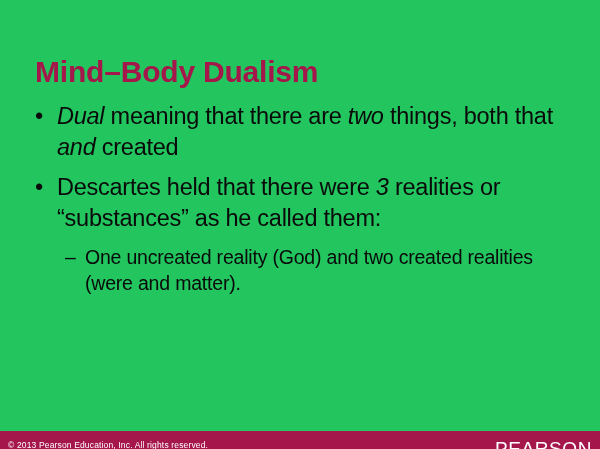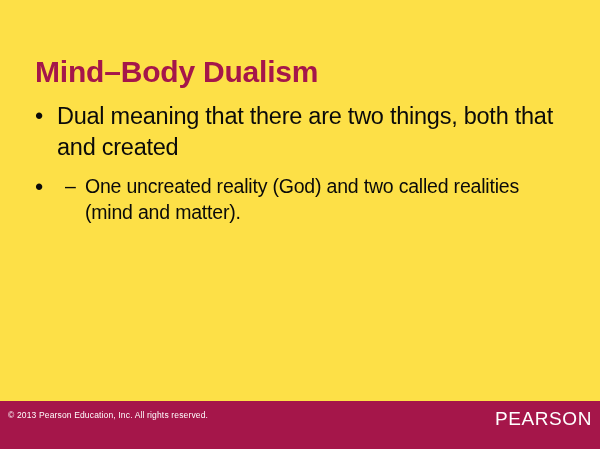--- a/index.html
+++ b/index.html
@@ -10,21 +10,21 @@
     width: 600px;
     height: 449px;
     background: #ffffff;
     font-family: "Liberation Sans", sans-serif;
     overflow: hidden;
   }
   .slide {
     position: relative;
     width: 600px;
     height: 449px;
-    background: #fde047;
+    background: #22c55e;
     box-sizing: border-box;
   }
 
   
   .slide-title {
     position: absolute;
     left: 35px;
     top: 36px;
     font-size: 30px;
     font-weight: bold;
@@ -71,29 +71,29 @@
   }
   .bullet-l2 .marker {
     position: absolute;
     left: 35px;
     top: 0;
     font-size: 19.5px;
     line-height: 26px;
     color: #0a0a0a;
   }
 
-  .it { }
+  .it { font-style: italic; }
 
   
   .footer-bar {
     position: absolute;
     left: 0;
     bottom: 0;
     width: 600px;
-    height: 48px;
+    height: 18px;
     background: #a5164a;
   }
   .footer-copyright {
     position: absolute;
     left: 8px;
     top: 9px;
     font-size: 8.5px;
     color: #ffffff;
     letter-spacing: 0.15px;
     white-space: nowrap;
@@ -118,25 +118,26 @@
 
   <div class="body-area">
 
     <div class="bullet-l1">
       <span class="marker">•</span>
       <span class="bullet-text"><span class="it">Dual</span><span> meaning that there are </span><span class="it">two</span><span> things, both that </span><span class="it">and</span><span> created</span></span>
     </div>
 
     <div class="bullet-l1">
       <span class="marker">•</span>
+      <span class="bullet-text"><span>Descartes held that there were </span><span class="it">3</span><span> realities or “substances” as he called them:</span></span>
     </div>
 
     <div class="bullet-l2">
       <span class="marker">–</span>
-      <span class="bullet-text">One uncreated reality (God) and two called realities (mind and matter).</span>
+      <span class="bullet-text">One uncreated reality (God) and two created realities (were and matter).</span>
     </div>
 
   </div>
 
   <div class="footer-bar">
     <div class="footer-copyright">© 2013  Pearson Education, Inc. All rights reserved.</div>
     <div class="footer-logo">PEARSON</div>
   </div>
 
 </div>

